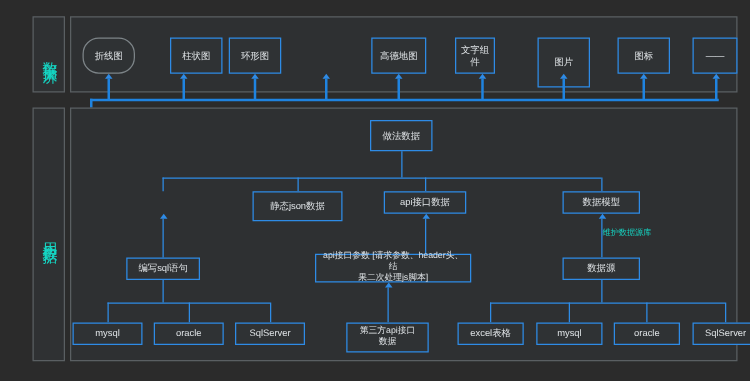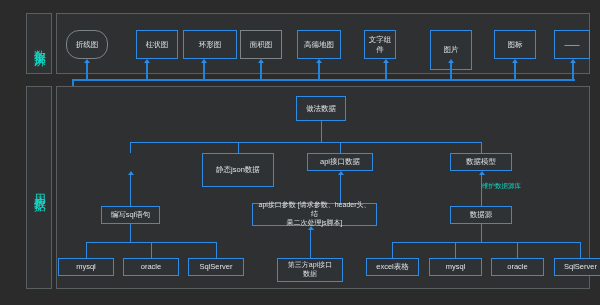--- a/index.html
+++ b/index.html
@@ -92,25 +92,22 @@
   </div>
 
   <div class="panel" id="panel-widgets"></div>
 
   <div class="node grey" style="left:66px;top:30px;width:42px;height:29px;border-radius:13px;">
     <span>折线图</span>
     </div>
   <div class="node" style="left:136px;top:30px;width:42px;height:29px;">
     <span>柱状图</span>
     </div>
-  <div class="node" style="left:183px;top:30px;width:54px;height:29px;">
+  <div class="node" style="left:183px;top:30px;width:42px;height:29px;">
     <span>环形图</span>
-    </div>
-  <div class="node grey" style="left:240px;top:30px;width:42px;height:29px;">
-    <span>面积图</span>
     </div>
   <div class="node" style="left:297px;top:30px;width:44px;height:29px;">
     <span>高德地图</span>
     </div>
   <div class="node" style="left:364px;top:30px;width:32px;height:29px;">
     <span>文字组件</span>
     </div>
   <div class="node" style="left:430px;top:30px;width:42px;height:40px;">
     <span>图片</span>
     </div>
@@ -152,21 +149,21 @@
     <span>做法数据</span>
     </div>
 
   <div class="ln v" style="left:321px;top:121px;height:21px;"></div>
   <div class="ln h" style="left:130px;top:142px;width:351px;"></div>
   <div class="ln v" style="left:130px;top:142px;height:11px;"></div>
   <div class="ln v" style="left:238px;top:142px;height:11px;"></div>
   <div class="ln v" style="left:340px;top:142px;height:11px;"></div>
   <div class="ln v" style="left:481px;top:142px;height:11px;"></div>
 
-  <div class="node" style="left:202px;top:153px;width:72px;height:34px;">
+  <div class="node" style="left:202px;top:153px;width:72px;height:24px;">
     <span>静态json数据</span>
     </div>
   <div class="node" style="left:307px;top:153px;width:66px;height:18px;">
     <span>api接口数据</span>
     </div>
   <div class="node" style="left:450px;top:153px;width:62px;height:18px;">
     <span>数据模型</span>
     </div>
 
   <div class="ln v" style="left:130px;top:175px;height:32px;"></div>

